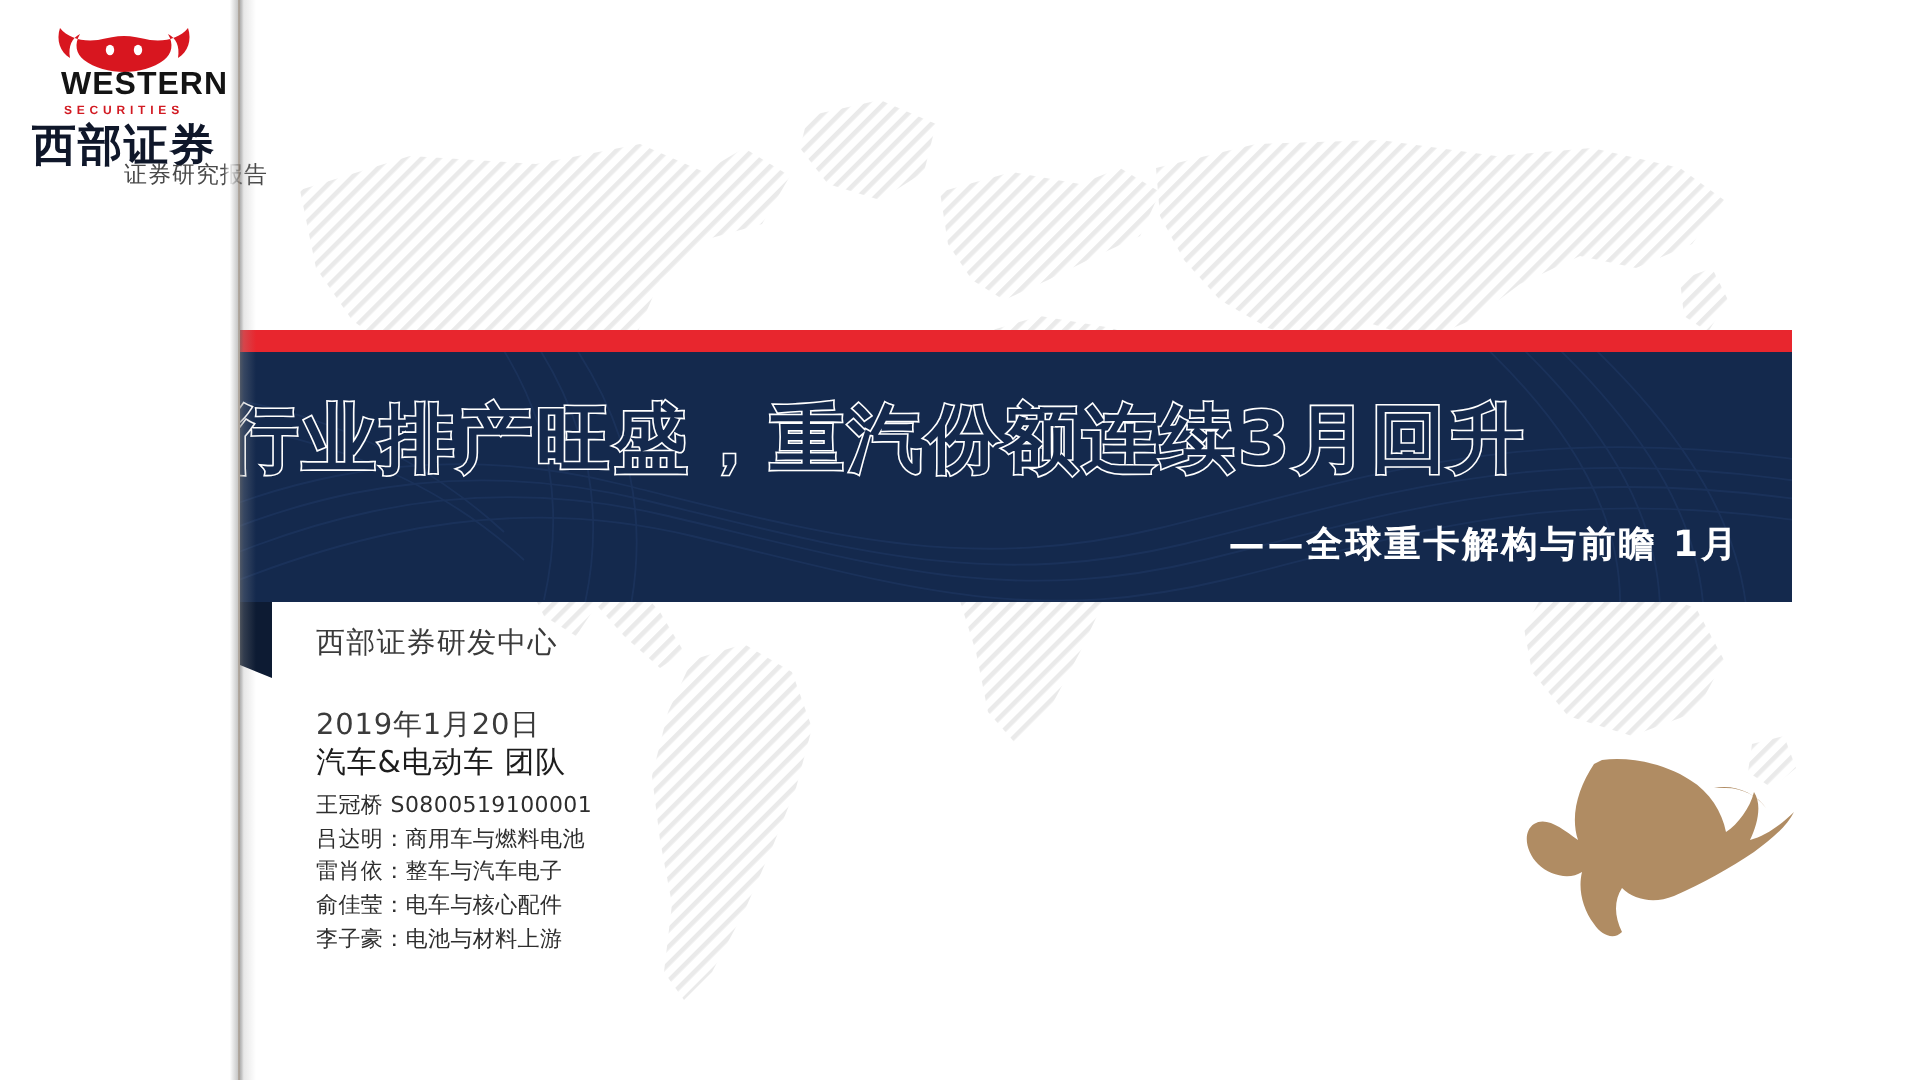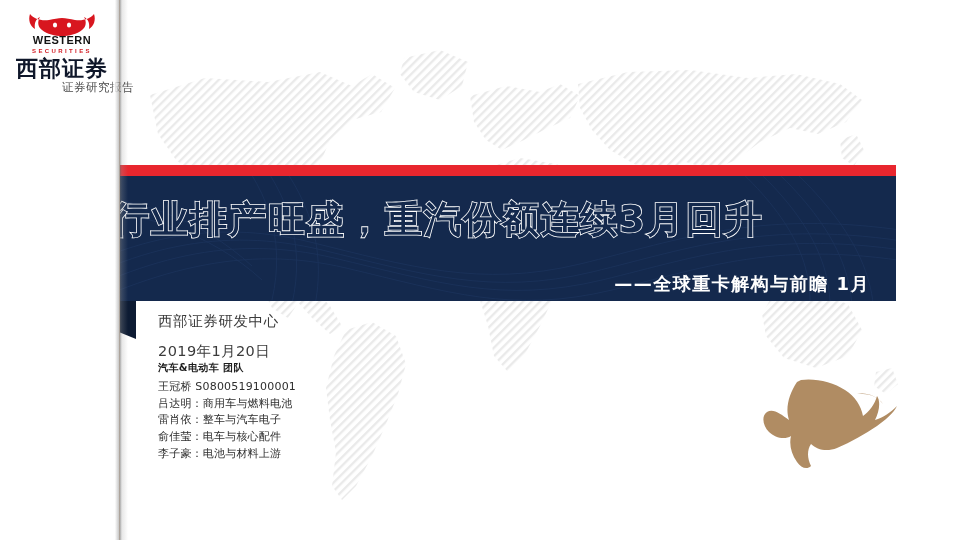--- a/index.html
+++ b/index.html
@@ -64,26 +64,27 @@
   .logo-wrap {
     position: absolute;
     left: 10px; top: 12px;
     width: 104px;
     text-align: center;
   }
   .bull-head { display:block; margin: 0 auto 1px auto; }
   .logo-western {
     font-family: "Liberation Sans", sans-serif;
     font-weight: bold;
-    font-size: 11px;
+    font-size: 16px;
     letter-spacing: 0.5px;
     color: #141414;
     line-height: 1;
     margin-top: -4px;
     position: relative;
+    text-align: right;
   }
   .logo-sec {
     font-family: "Liberation Sans", sans-serif;
     font-weight: bold;
     font-size: 6px;
     letter-spacing: 2.4px;
     color: #d21a22;
     line-height: 1;
     margin-top: 2px;
   }
@@ -146,53 +147,53 @@
     font-weight: bold;
     letter-spacing: 2px;
     color: #14294d;
     -webkit-text-stroke: 1.6px #ffffff;
     paint-order: stroke fill;
     white-space: nowrap;
     z-index: 2;
   }
   .subtitle-text {
     position: absolute;
-    right: 26px; top: 96px;
+    right: 26px; top: 84px;
     font-family: "DejaVu Sans", sans-serif;
     font-size: 18px;
     font-weight: bold;
     letter-spacing: 1.5px;
     color: #ffffff;
     white-space: nowrap;
     z-index: 2;
   }
 
   
   .body-block {
     position: absolute;
     left: 158px; top: 312px;
     z-index: 5;
   }
   .org {
     font-family: "DejaVu Sans", sans-serif;
     font-size: 14.5px;
     color: #3b3b3b;
     letter-spacing: 0.6px;
-    margin-bottom: 11px;
+    margin-bottom: 22px;
   }
   .date {
     font-family: "DejaVu Sans", sans-serif;
     font-size: 14.5px;
     color: #3b3b3b;
     letter-spacing: 0.4px;
   }
   .team-title {
     font-family: "DejaVu Sans", sans-serif;
-    font-size: 10px;
-    font-weight: bold;
+    font-size: 15px;
+    font-weight: normal;
     color: #1d1d1d;
     letter-spacing: 0.4px;
     margin-bottom: 4px;
   }
   .member {
     font-family: "DejaVu Sans", sans-serif;
     font-size: 11px;
     color: #2e2e2e;
     letter-spacing: 0.2px;
     line-height: 1.52;

